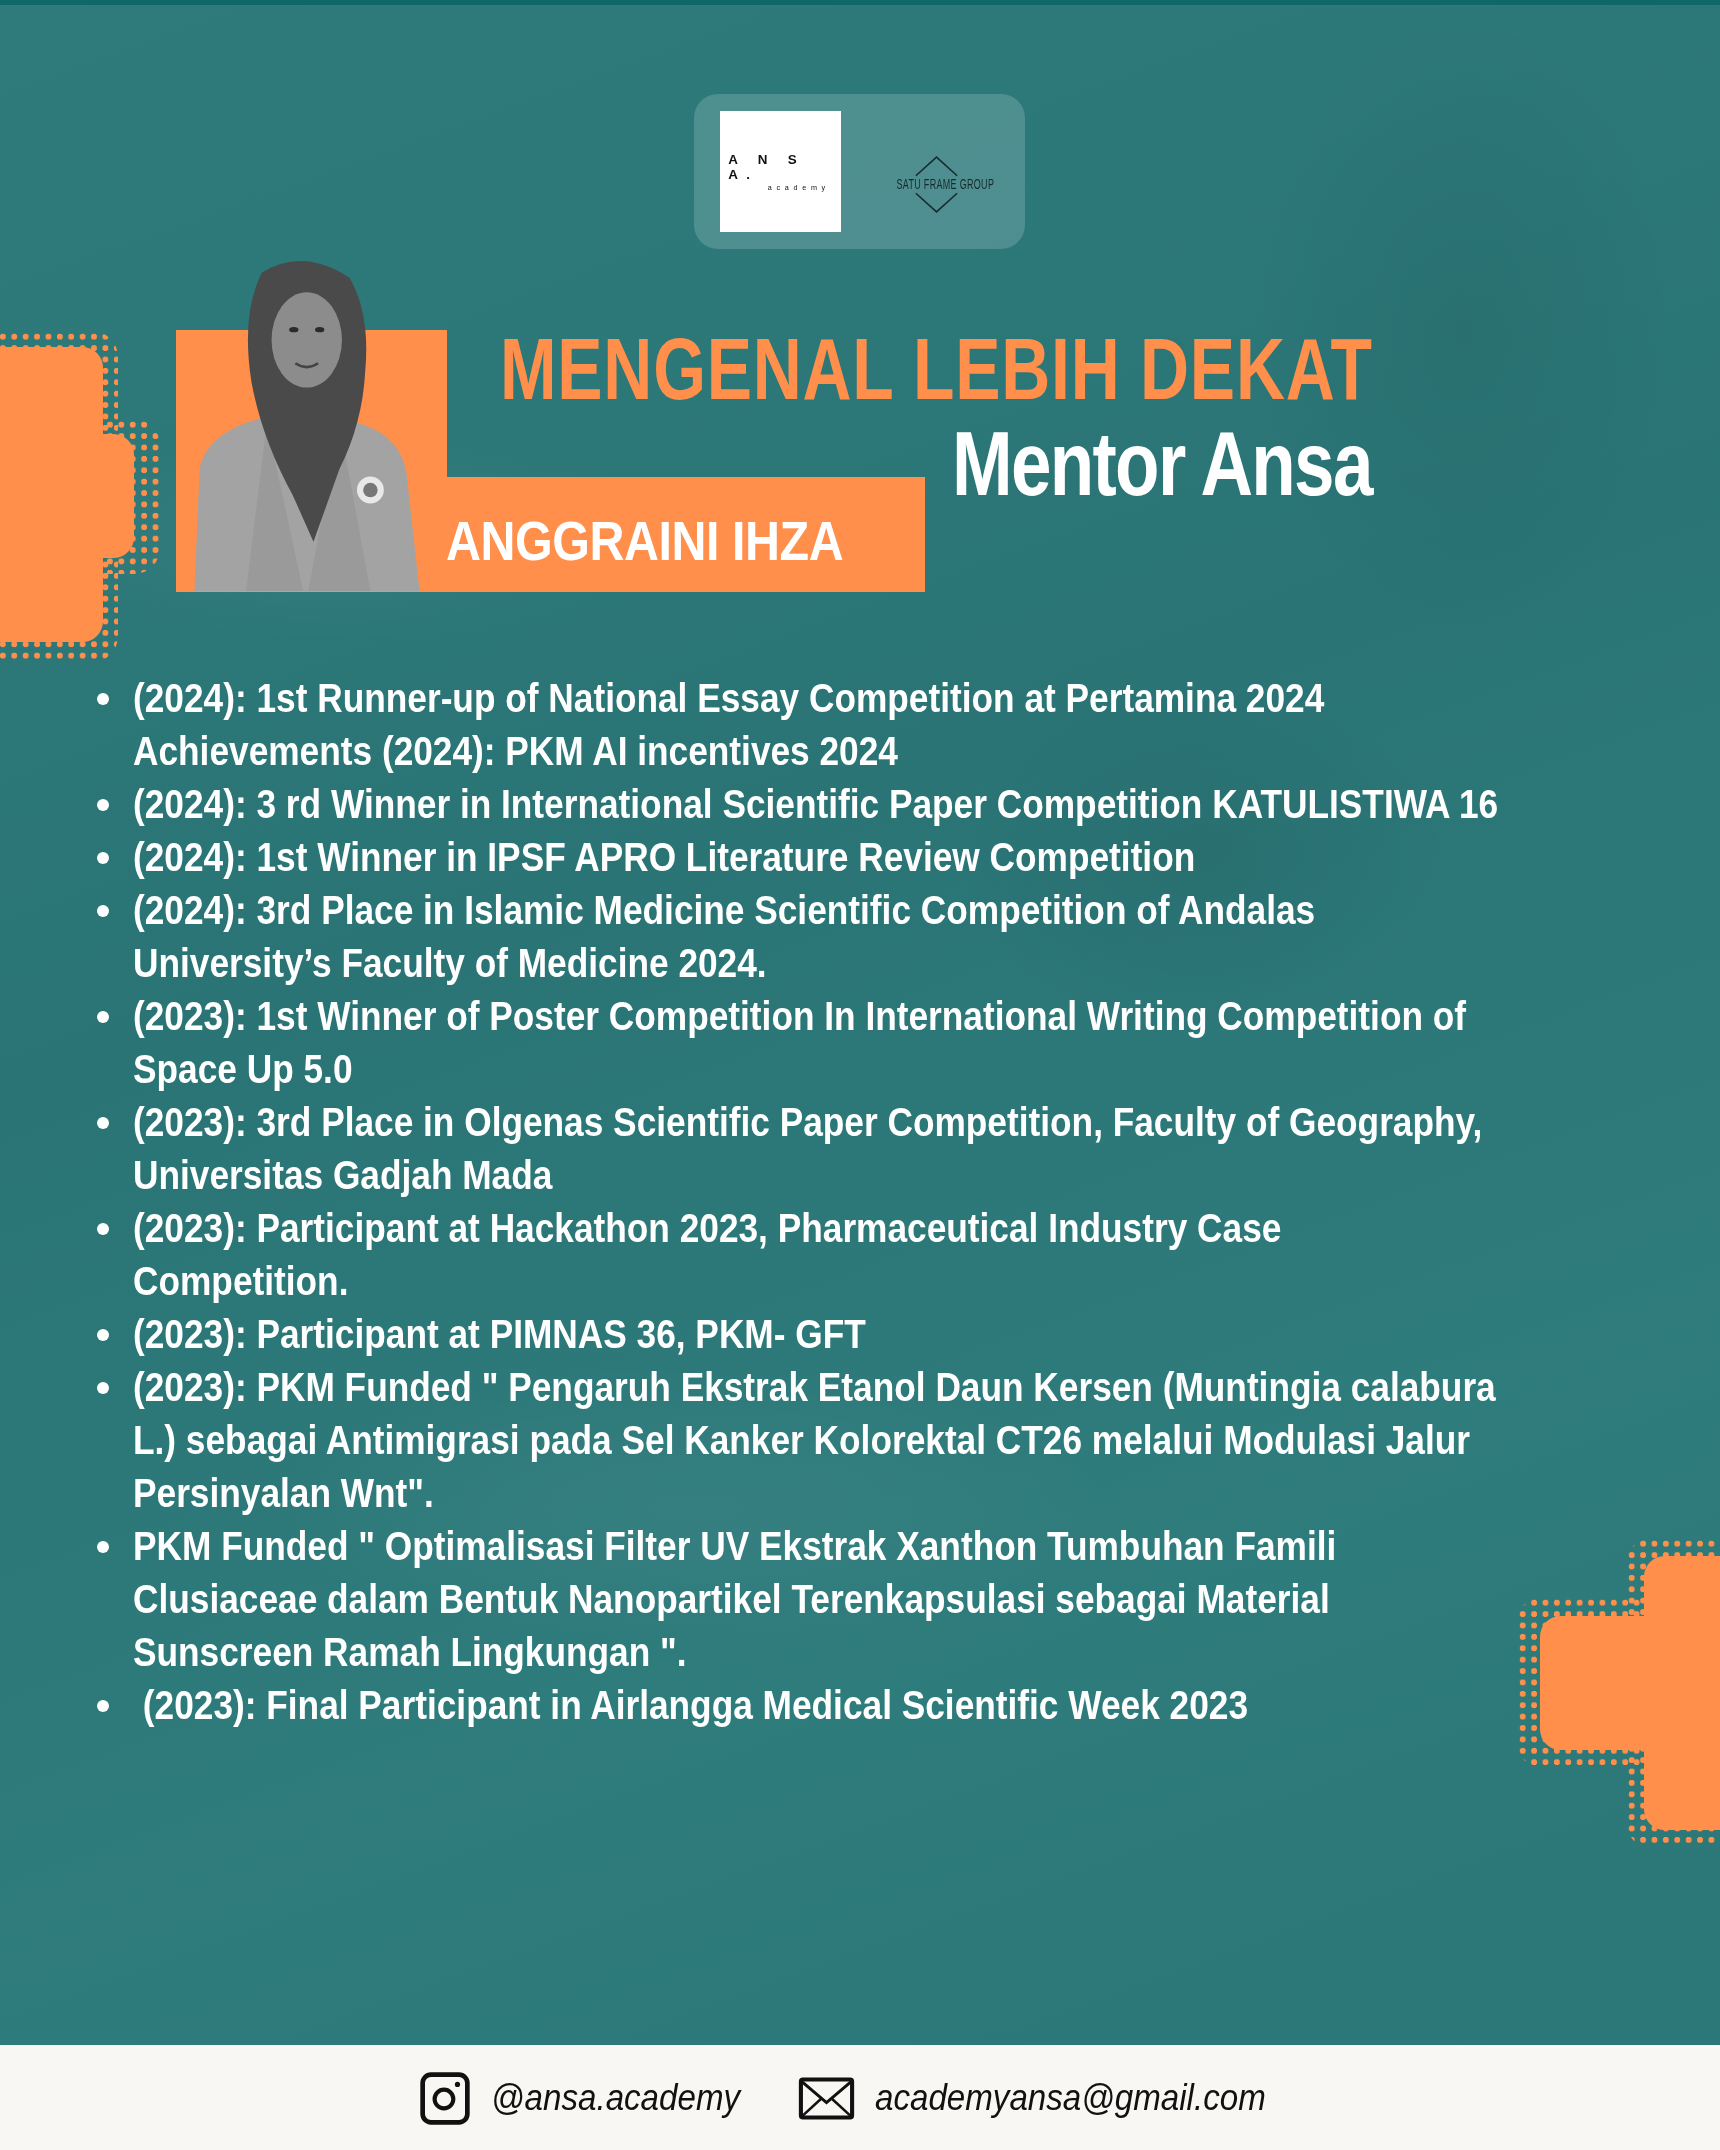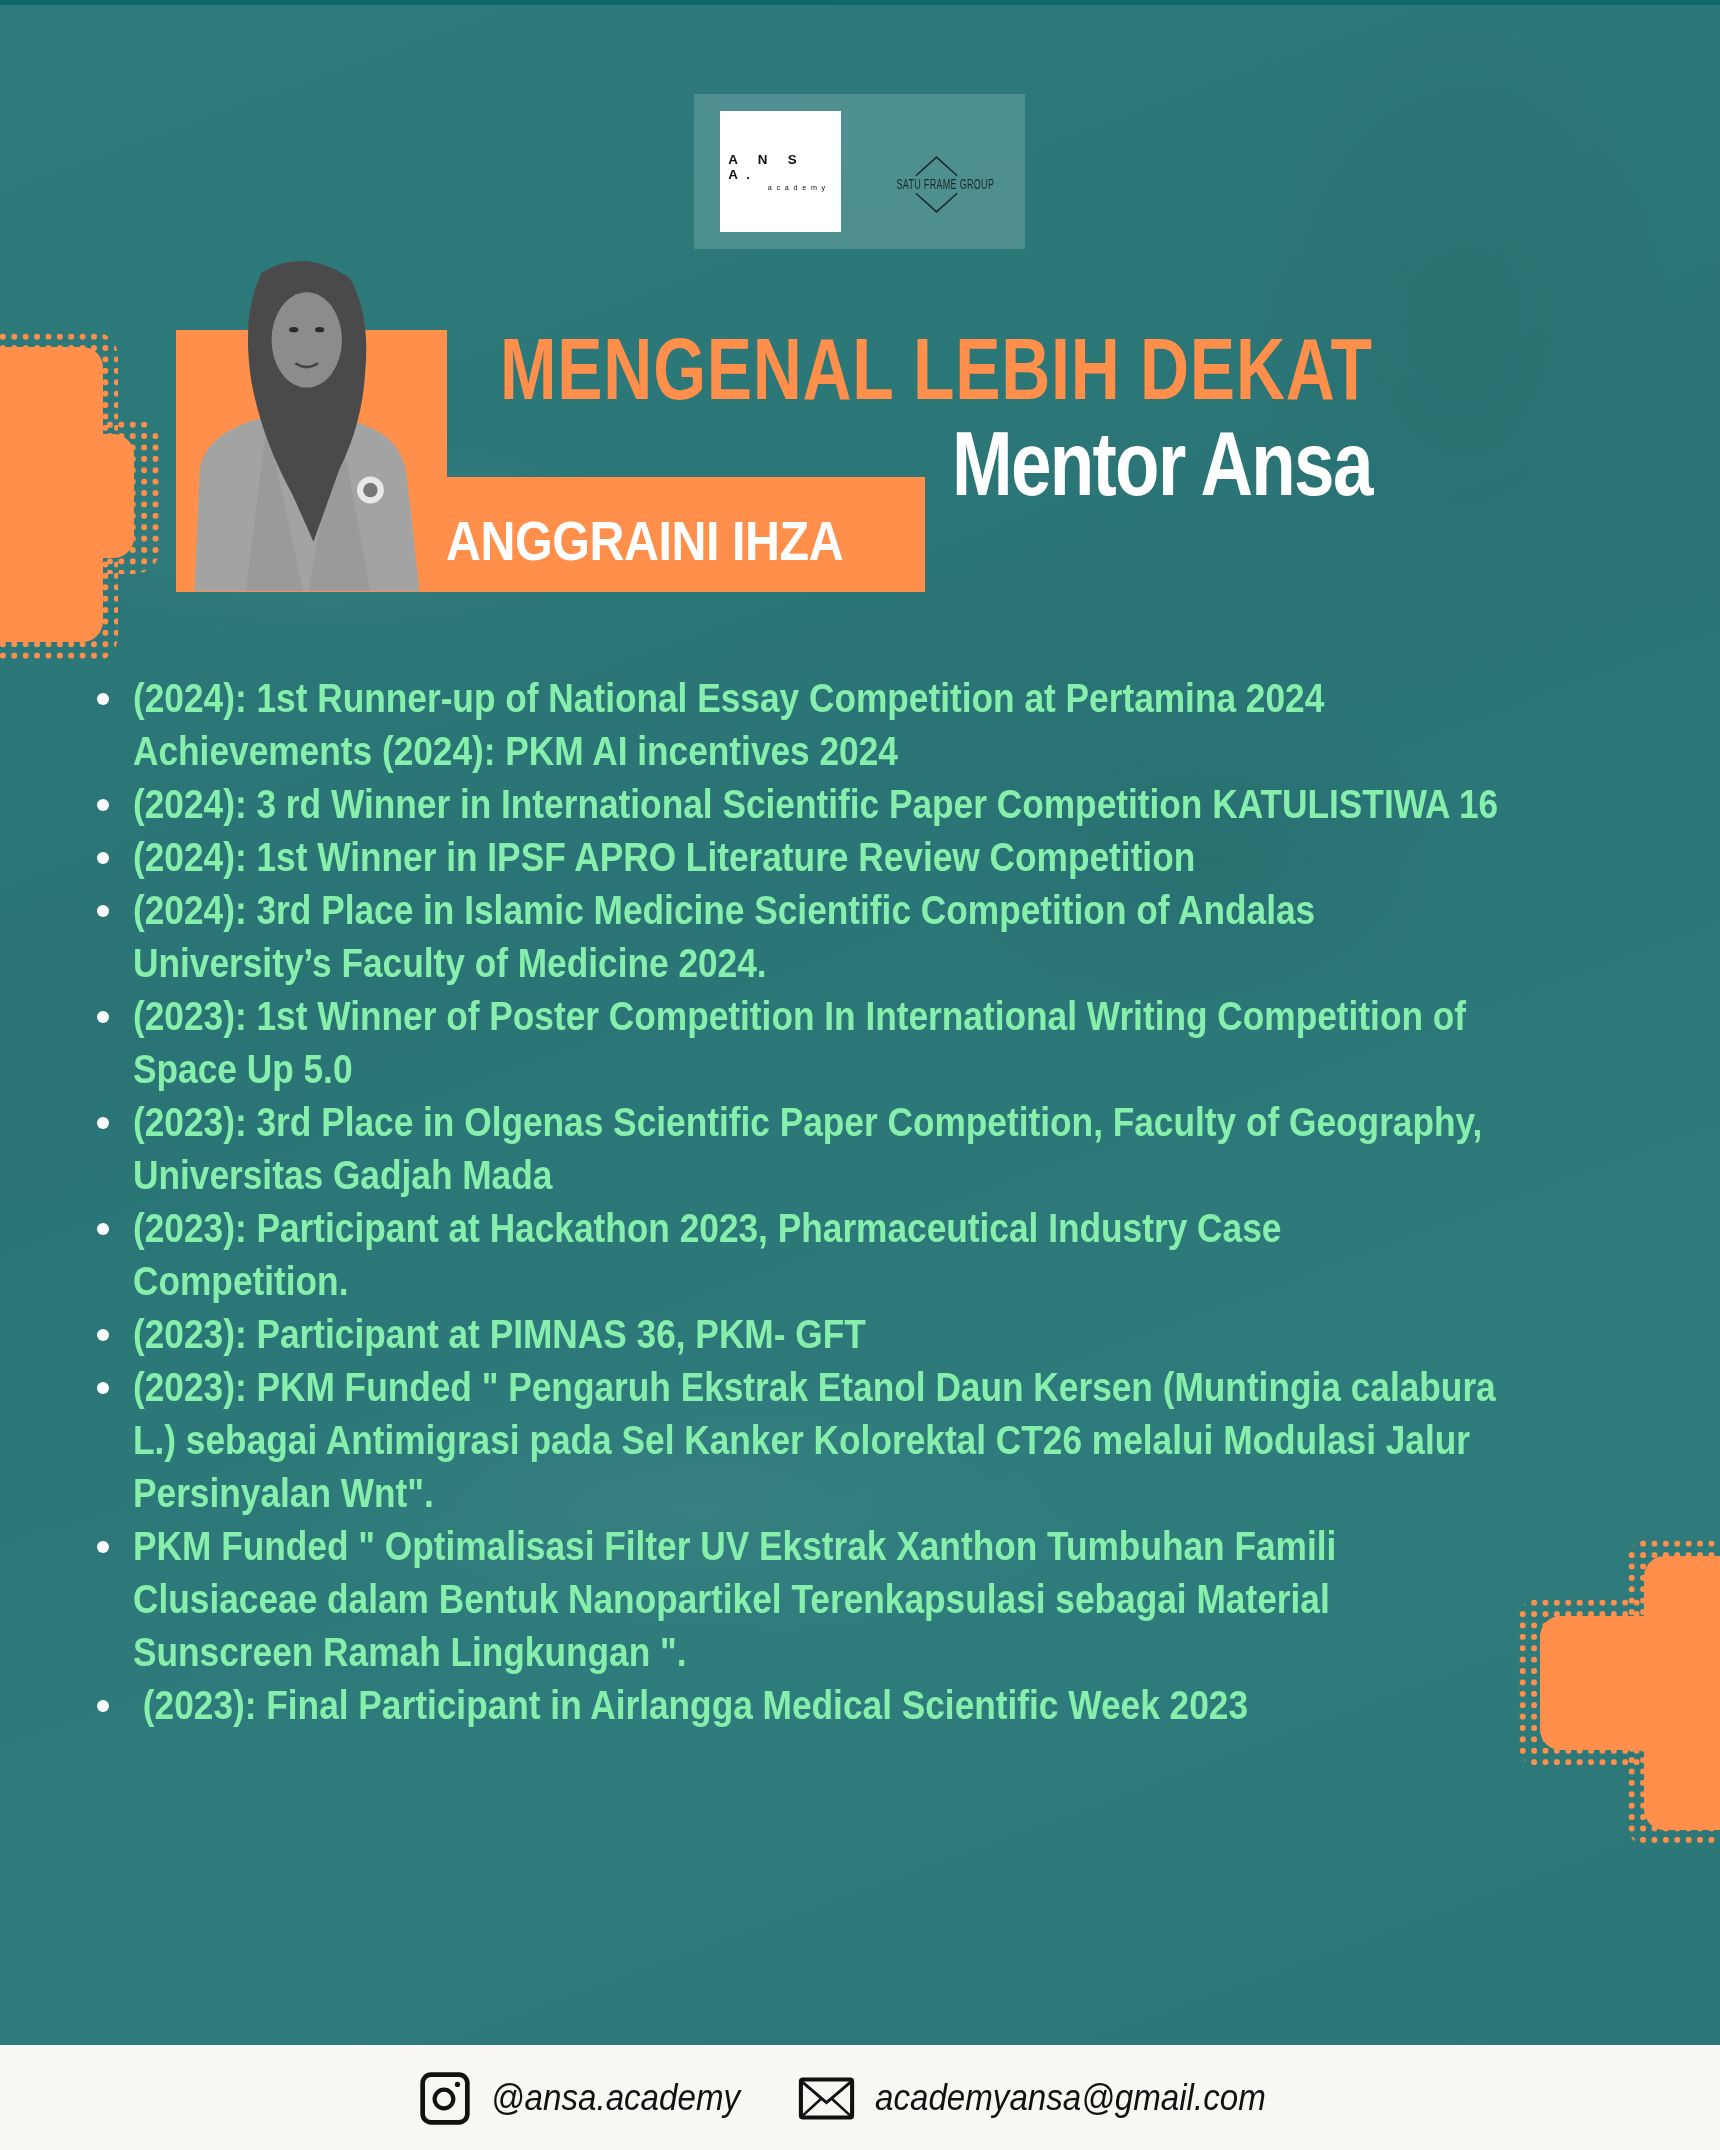--- a/index.html
+++ b/index.html
@@ -22,21 +22,21 @@
   
   .cross { position:absolute; }
   .cross .arm { position:absolute; background:#ff8f4a; border-radius:20.7px; }
   .cross .halo {
     position:absolute; border-radius:26px;
     background-image: radial-gradient(circle, #ff8f4a 38%, transparent 40%);
     background-size:11.4px 11.4px;
   }
 
   
-  .logo-panel { position:absolute; left:694px; top:94px; width:331px; height:155px; background:rgba(120,170,172,0.45); }
+  .logo-panel { position:absolute; left:694px; top:94px; width:331px; height:155px; background:rgba(120,170,172,0.45);border-radius:24px; }
   .ansa-box { position:absolute; left:26px; top:17px; width:121px; height:121px; background:#ffffff;
     display:flex; flex-direction:column; align-items:center; justify-content:center; }
   .ansa-main { font-size:13.4px; letter-spacing:8.3px; color:#111; font-weight:700; font-family:"Liberation Sans Narrow","Liberation Sans",sans-serif; padding-left:8.3px; }
   .ansa-sub { font-size:7.2px; letter-spacing:4.7px; color:#111; margin-top:1px; padding-left:4.7px;margin-left:32px; }
   .satu-logo { position:absolute; left:178px; top:62px; width:129px; height:57px;text-decoration:underline; }
   .satu-text { position:absolute; left:0; right:0; top:19.6px; text-align:center; font-size:14.5px; color:#1a2a2a;
     transform:scaleX(0.62); transform-origin:center; white-space:nowrap; letter-spacing:0.5px; }
 
   
   .orange-upper { position:absolute; left:176px; top:330px; width:271px; height:262px; background:#ff8f4a; }
@@ -44,21 +44,21 @@
   .photo { position:absolute; left:184px; top:252px; width:246px; height:339px; }
   .name-text { position:absolute; left:446px; top:509px; font-size:55px; font-weight:700; color:#ffffff;
     transform:scaleX(0.88); transform-origin:left center; white-space:nowrap; letter-spacing:-0.5px; }
   .title-orange { position:absolute; left:500px; top:321px; font-size:87px; font-weight:900; color:#ff8f4a;
     white-space:nowrap; transform:scaleX(0.78); transform-origin:left center; letter-spacing:1px; line-height:1.1; }
   .title-white { position:absolute; left:952px; top:414px; font-size:91px; font-weight:700; color:#ffffff;
     white-space:nowrap; transform:scaleX(0.80); transform-origin:left center; letter-spacing:-2.1px; line-height:1.1; }
 
   
   .achievements { position:absolute; left:93px; top:672px; width:1530px; margin:0; padding:0; list-style:none; }
-  .achievements li { position:relative; padding-left:40px; color:#86efac; font-size:41px; font-weight:700;
+  .achievements li { position:relative; padding-left:40px; color:#ffffff; font-size:41px; font-weight:700;
     line-height:53px; white-space:pre-wrap; }
   .achievements li .bullet { position:absolute; left:4.1px; top:20.7px; width:12.4px; height:12.4px; border-radius:50%; background:#ffffff; }
   .achievements li .text { display:block; transform:scaleX(0.86); transform-origin:left top; width:116%; }
 
   
   .footer { position:absolute; left:0; top:2045px; width:1720px; height:106px; background:#f8f7f3; }
   .footer-row { position:absolute; top:0; left:0; right:0; height:106px; display:flex; align-items:center; justify-content:center; gap:14.5px; }
   .contact { display:flex; align-items:center; gap:20.7px;font-style:italic; }
   .contact-text { font-size:36px; color:#111111; transform:scaleX(0.92); transform-origin:left center; white-space:nowrap; }
   .icon-ig { width:50px; height:53px; }

